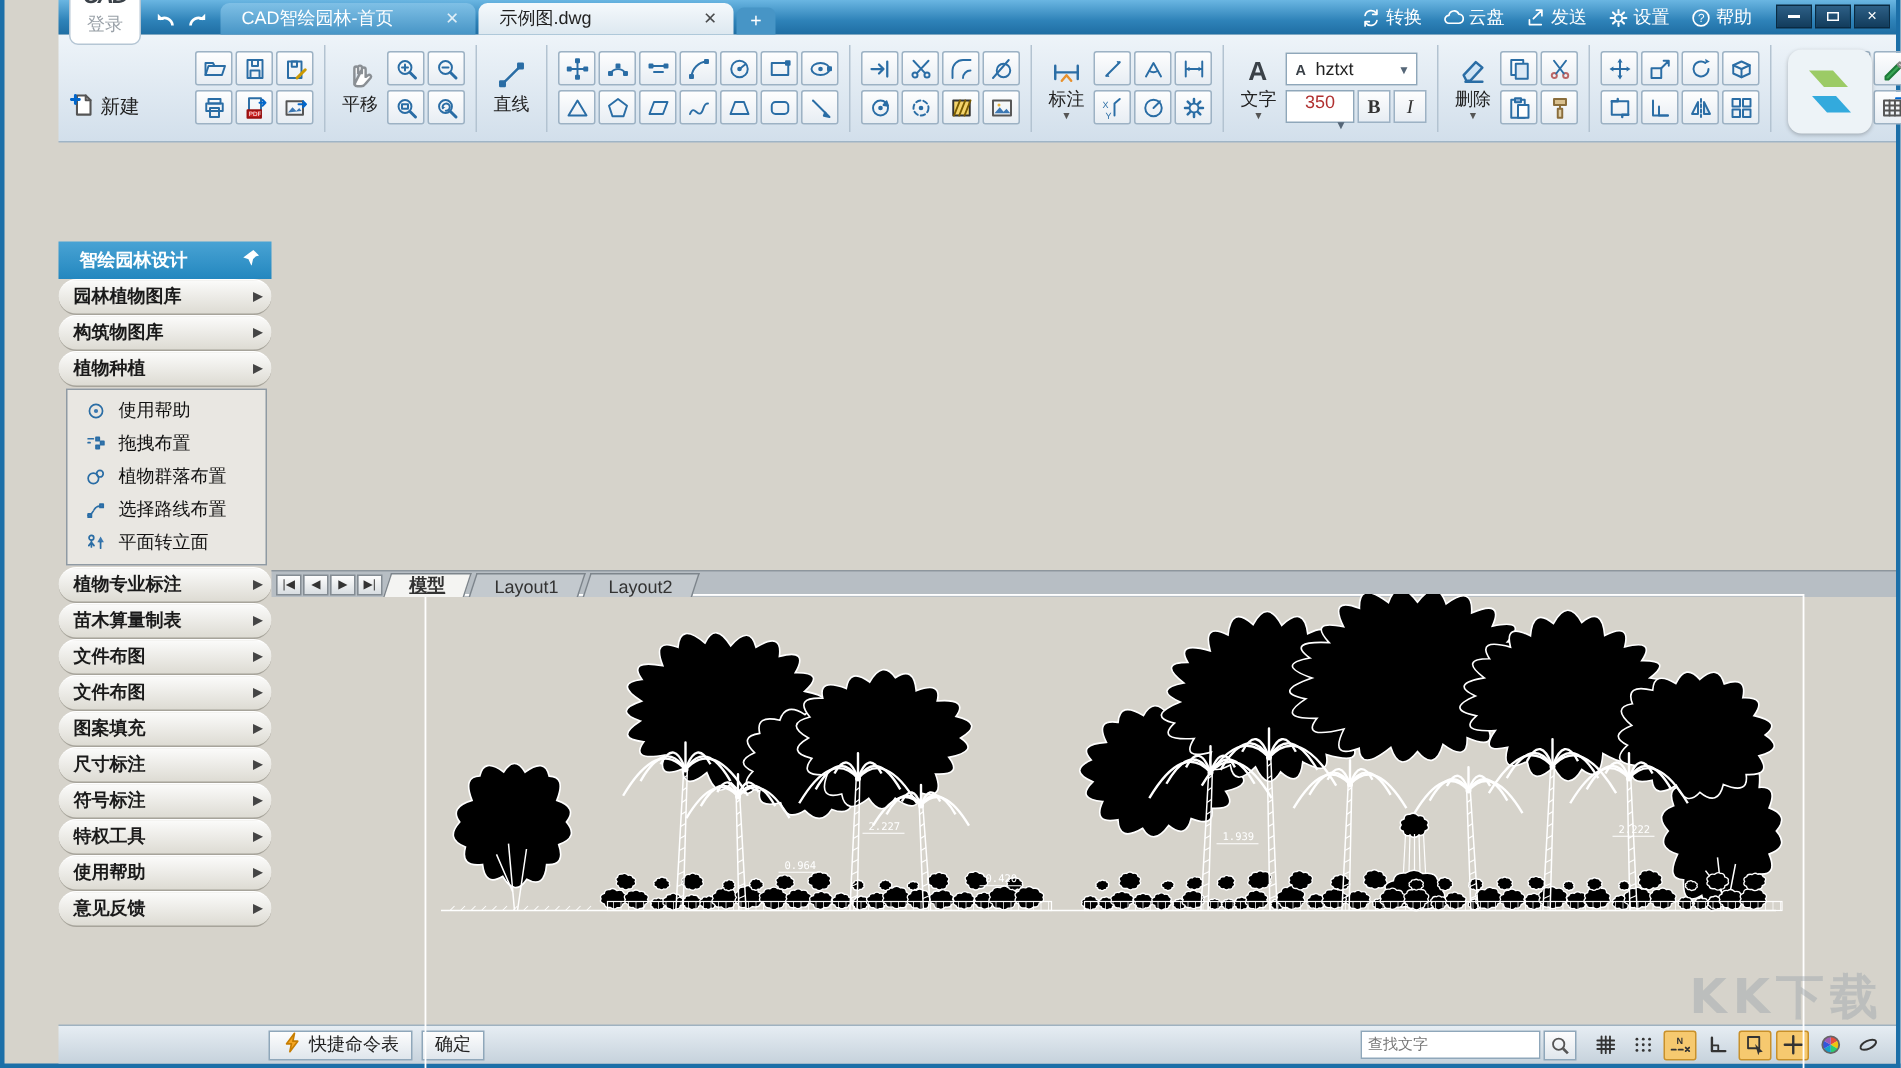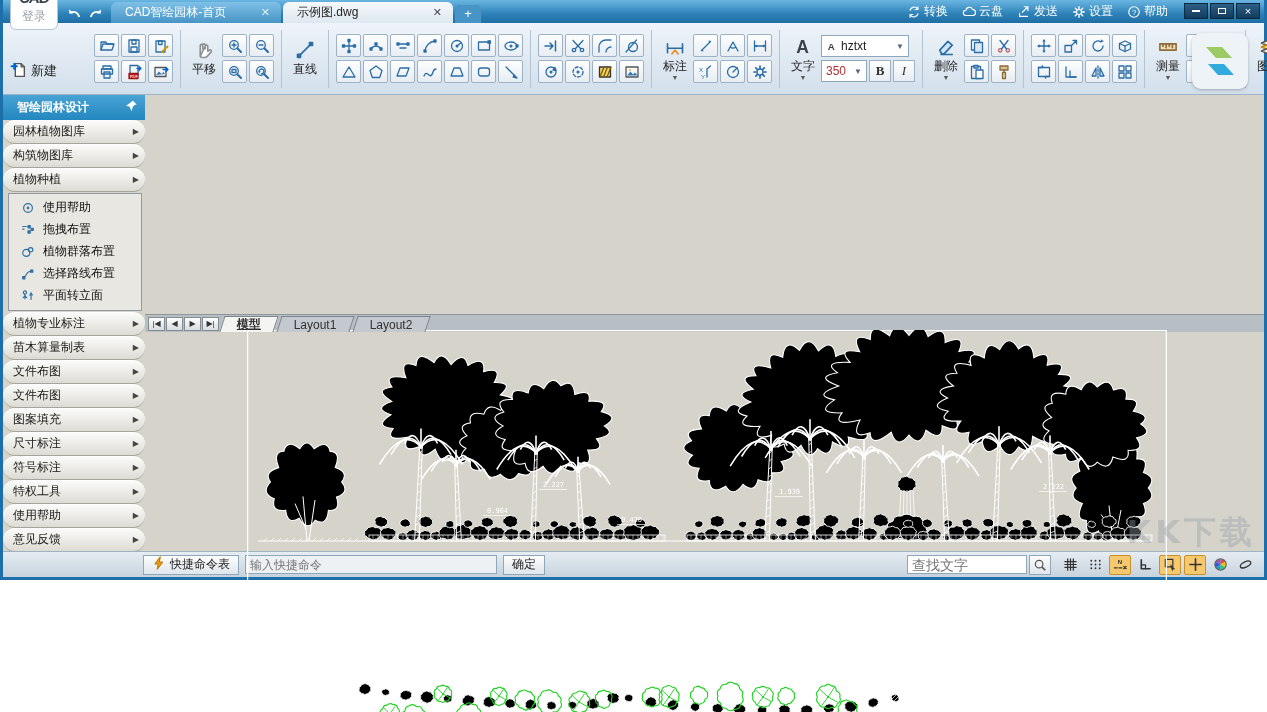--- a/index.html
+++ b/index.html
@@ -1,19 +1,19 @@
 <!DOCTYPE html>
 <html><head>
 <meta charset="utf-8">
 <style>
   * { margin:0; padding:0; box-sizing:border-box; }
   html,body { width:1267px; height:712px; overflow:hidden; font-family:"Liberation Sans",sans-serif; }
-  .window { position:absolute; inset:0; width:1267px; height:580px; background:#d6d3cb;
+  .window { position:absolute; inset:0; width:1267px; height:712px; background:#d6d3cb;
             border-left:3px solid #1c6fa8; border-right:3px solid #1c6fa8; border-bottom:3px solid #1c6fa8;
-            border-left-color:#1c6fa8; display:flex; flex-direction:column; }
+            border-left-color:#1c6fa8; display:flex; flex-direction:column;padding-left:36px; }
   
   .titlebar { height:23px; background:linear-gradient(#6ab6e2,#2e82b8 60%,#1f6ea3); display:flex; align-items:flex-end; position:relative; z-index:30; flex:0 0 23px;}
   .nav-arrows { display:flex; gap:4px; margin:0 6px 2px 62px; }
   .nav-arrows svg { display:block; }
   .tab { height:21px; display:flex; align-items:center; padding:0 8px 0 14px; font-size:12px; color:#fff;
          border-radius:6px 6px 0 0; background:linear-gradient(#7fc0e6,#4795c6); margin-right:2px; min-width:170px; }
   .tab.active { background:linear-gradient(#f5f9fc,#dde8f0); color:#222; }
   .tab .tab-close { margin-left:auto; font-size:11px; padding:0 3px; cursor:pointer; color:inherit; opacity:.8;}
   .tab-new { width:26px; height:18px; border-radius:5px 5px 0 0; background:#4795c6; color:#fff; text-align:center; font-size:13px; line-height:17px; margin-bottom:0px;}
   .tb-actions { margin-left:auto; display:flex; align-items:center; gap:14px; color:#fff; font-size:12px; margin-bottom:3px;}
@@ -37,42 +37,42 @@
   .tlabeled .caret { font-size:7px; color:#555; line-height:4px;}
   .combo { background:#fff; border:1px solid #8fa7ba; height:22px; display:flex; align-items:center; font-size:12px; color:#222; padding:0 4px; gap:4px;}
   .combo .caret { margin-left:auto; font-size:8px; color:#567;}
   .bi-btn { width:22px; height:22px; border:1px solid #9db2c4; background:linear-gradient(#fefefe,#e7edf3); display:flex; align-items:center; justify-content:center; font-family:"Liberation Serif",serif; font-size:13px; color:#333;}
   .applogo { position:absolute; right:16px; top:10px; width:56px; height:56px; border-radius:9px; background:#edf3f7; box-shadow:0 1px 3px rgba(0,0,0,.25); display:flex; align-items:center; justify-content:center; z-index:20;}
   
   .main { flex:1 1 auto; display:flex; min-height:0;align-items:center;}
   .sidebar { width:142px; flex:0 0 142px; background:#d6d3cb; display:flex; flex-direction:column; font-size:12px;}
   .sb-header { height:25px; background:linear-gradient(#49a3d4,#2387bf); color:#fff; display:flex; align-items:center; padding:0 8px 0 14px; font-weight:bold;}
   .sb-header .pin { margin-left:auto; }
-  .sb-item { height:24px; background:linear-gradient(#fbfbfa,#dddbd3); border-bottom:1px solid #a7a49b; border-top:1px solid #fff; display:flex; align-items:center; padding:0 6px 0 10px; font-weight:normal; color:#1a1a1a;border-radius:12px;}
+  .sb-item { height:24px; background:linear-gradient(#fbfbfa,#dddbd3); border-bottom:1px solid #a7a49b; border-top:1px solid #fff; display:flex; align-items:center; padding:0 6px 0 10px; font-weight:bold; color:#1a1a1a;border-radius:12px;}
   .sb-item .arr { margin-left:auto; font-size:8px; color:#444;}
   .sb-sub { margin:1px 3px 1px 5px; border:1px solid #8f9aa3; background:#e9e7e2; padding:3px 0;}
   .sb-sub-item { height:22px; display:flex; align-items:center; gap:8px; padding:0 6px 0 12px; color:#111;}
   .canvas-col { flex:1 1 auto; display:flex; flex-direction:column; min-width:0;}
   .canvas { flex:1 1 auto; background:#000; position:relative; }
   .canvas svg.scene { position:absolute; left:102px; top:16px; }
   
   .sheetbar { height:18px; flex:0 0 18px; background:#b7bec4; display:flex; align-items:stretch; border-top:1px solid #8d969d; font-size:12px;}
   .sheet-nav { display:flex; gap:1px; align-items:center; padding:0 3px; }
   .sheet-nav .nbtn { width:17px; height:14px; background:linear-gradient(#fdfdfd,#d8dde1); border:1px solid #848c93; display:flex; align-items:center; justify-content:center; font-size:8px; color:#333;}
   .sheet-tab { padding:0 14px; display:flex; align-items:center; background:#c3c9ce; color:#333; transform:skewX(-18deg); margin-right:3px; border:1px solid #7d858c; border-bottom:none;}
   .sheet-tab > span { transform:skewX(18deg); }
   .sheet-tab.active { background:#f4f4f2; font-weight:bold; }
   .sheet-tab.active > span { text-decoration:underline; }
   
   .cmdbar { height:26px; flex:0 0 26px; background:linear-gradient(#e6edf3,#c6d2dc); border-top:1px solid #9fb2c0; display:flex; align-items:center; padding:0 8px 0 140px; gap:6px; font-size:12px;}
   .cmd-btn { height:20px; background:linear-gradient(#fdfdfd,#dfe6ec); border:1px solid #8fa7ba; display:flex; align-items:center; padding:0 8px; gap:4px; color:#222;}
   .cmd-input { width:252px; height:19px; border:1px solid #8fa7ba; background:#eef1f4; font-size:12px; padding:0 4px; color:#333; font-family:"Liberation Sans",sans-serif;}
   .ok-btn { height:20px; min-width:36px; justify-content:center;}
   .search-wrap { margin-left:auto; display:flex; align-items:center; gap:2px;}
-  .search-input { width:120px; height:19px; border:1px solid #8fa7ba; background:#fff; font-size:14px; padding:0 4px; color:#333; font-family:"Liberation Sans",sans-serif;}
+  .search-input { width:120px; height:19px; border:1px solid #8fa7ba; background:#fff; font-size:10px; padding:0 4px; color:#333; font-family:"Liberation Sans",sans-serif;}
   .sq-btn { width:22px; height:20px; border:1px solid #8fa7ba; background:linear-gradient(#fdfdfd,#dfe6ec); display:flex; align-items:center; justify-content:center;}
   .togg { width:22px; height:20px; display:flex; align-items:center; justify-content:center; border:1px solid transparent;}
   .togg.hl { background:#f6c96f; border:1px solid #c9912a; border-radius:2px;}
   .watermark { position:absolute; right:8px; bottom:22px; font-size:32px; font-weight:900; letter-spacing:4px; color:rgba(150,160,168,.40); z-index:50; pointer-events:none; font-family:"DejaVu Sans",sans-serif;}
 </style>
 </head>
 <body>
 
 <div class="window">
 
@@ -687,21 +687,21 @@
                 <svg width="11" height="11" viewBox="0 0 16 16">
                   <g fill="none" stroke="#2a6da5" stroke-width="1.3" stroke-linecap="round" stroke-linejoin="round">
                     <text x="2.5" y="13" font-size="14" font-weight="bold" fill="#3a4148" stroke="none">A</text>
                   </g>
                 </svg>
               </span>
               <span>hztxt</span>
               <span class="caret">▼</span>
             </div>
             <div class="trow">
-              <div class="combo" style="width: 46px;">
+              <div class="combo" style="width: 46px; flex-direction: column;">
                 <span style="color: rgb(176, 48, 48);">350</span>
                 <span class="caret">▼</span>
               </div>
               <div class="bi-btn" style="font-weight: bold;">B</div>
               <div class="bi-btn" style="font-style: italic;">I</div>
             </div>
           </div>
         </div>
         <div class="tsep"></div>
         <div class="tgroup">
@@ -1772,21 +1772,20 @@
     <div class="cmd-btn">
       <span id="bolt-ic"><span style="display: inline-flex;">
             <svg width="14" height="14" viewBox="0 0 16 16">
               <g fill="none" stroke="#2a6da5" stroke-width="1.3" stroke-linecap="round" stroke-linejoin="round">
                 <path d="M9.5 1L3.5 9h3.7l-1.2 6 6-8H8.3z" fill="#f5a623" stroke="#c77d00"></path>
               </g>
             </svg>
           </span></span>
       <span>快捷命令表</span>
     </div>
-    <input class="cmd-input" placeholder="输入快捷命令" style="">
     <div class="cmd-btn ok-btn">
       <span>确定</span>
     </div>
     <div class="search-wrap">
       <input class="search-input" placeholder="查找文字" style="">
       <div class="sq-btn">
           <svg width="14" height="14" viewBox="0 0 16 16">
             <g fill="none" stroke="#555" stroke-width="1.4">
               <circle cx="7" cy="7" r="4.3"></circle>
               <path d="M10.3 10.3L14 14" stroke-width="2"></path>

